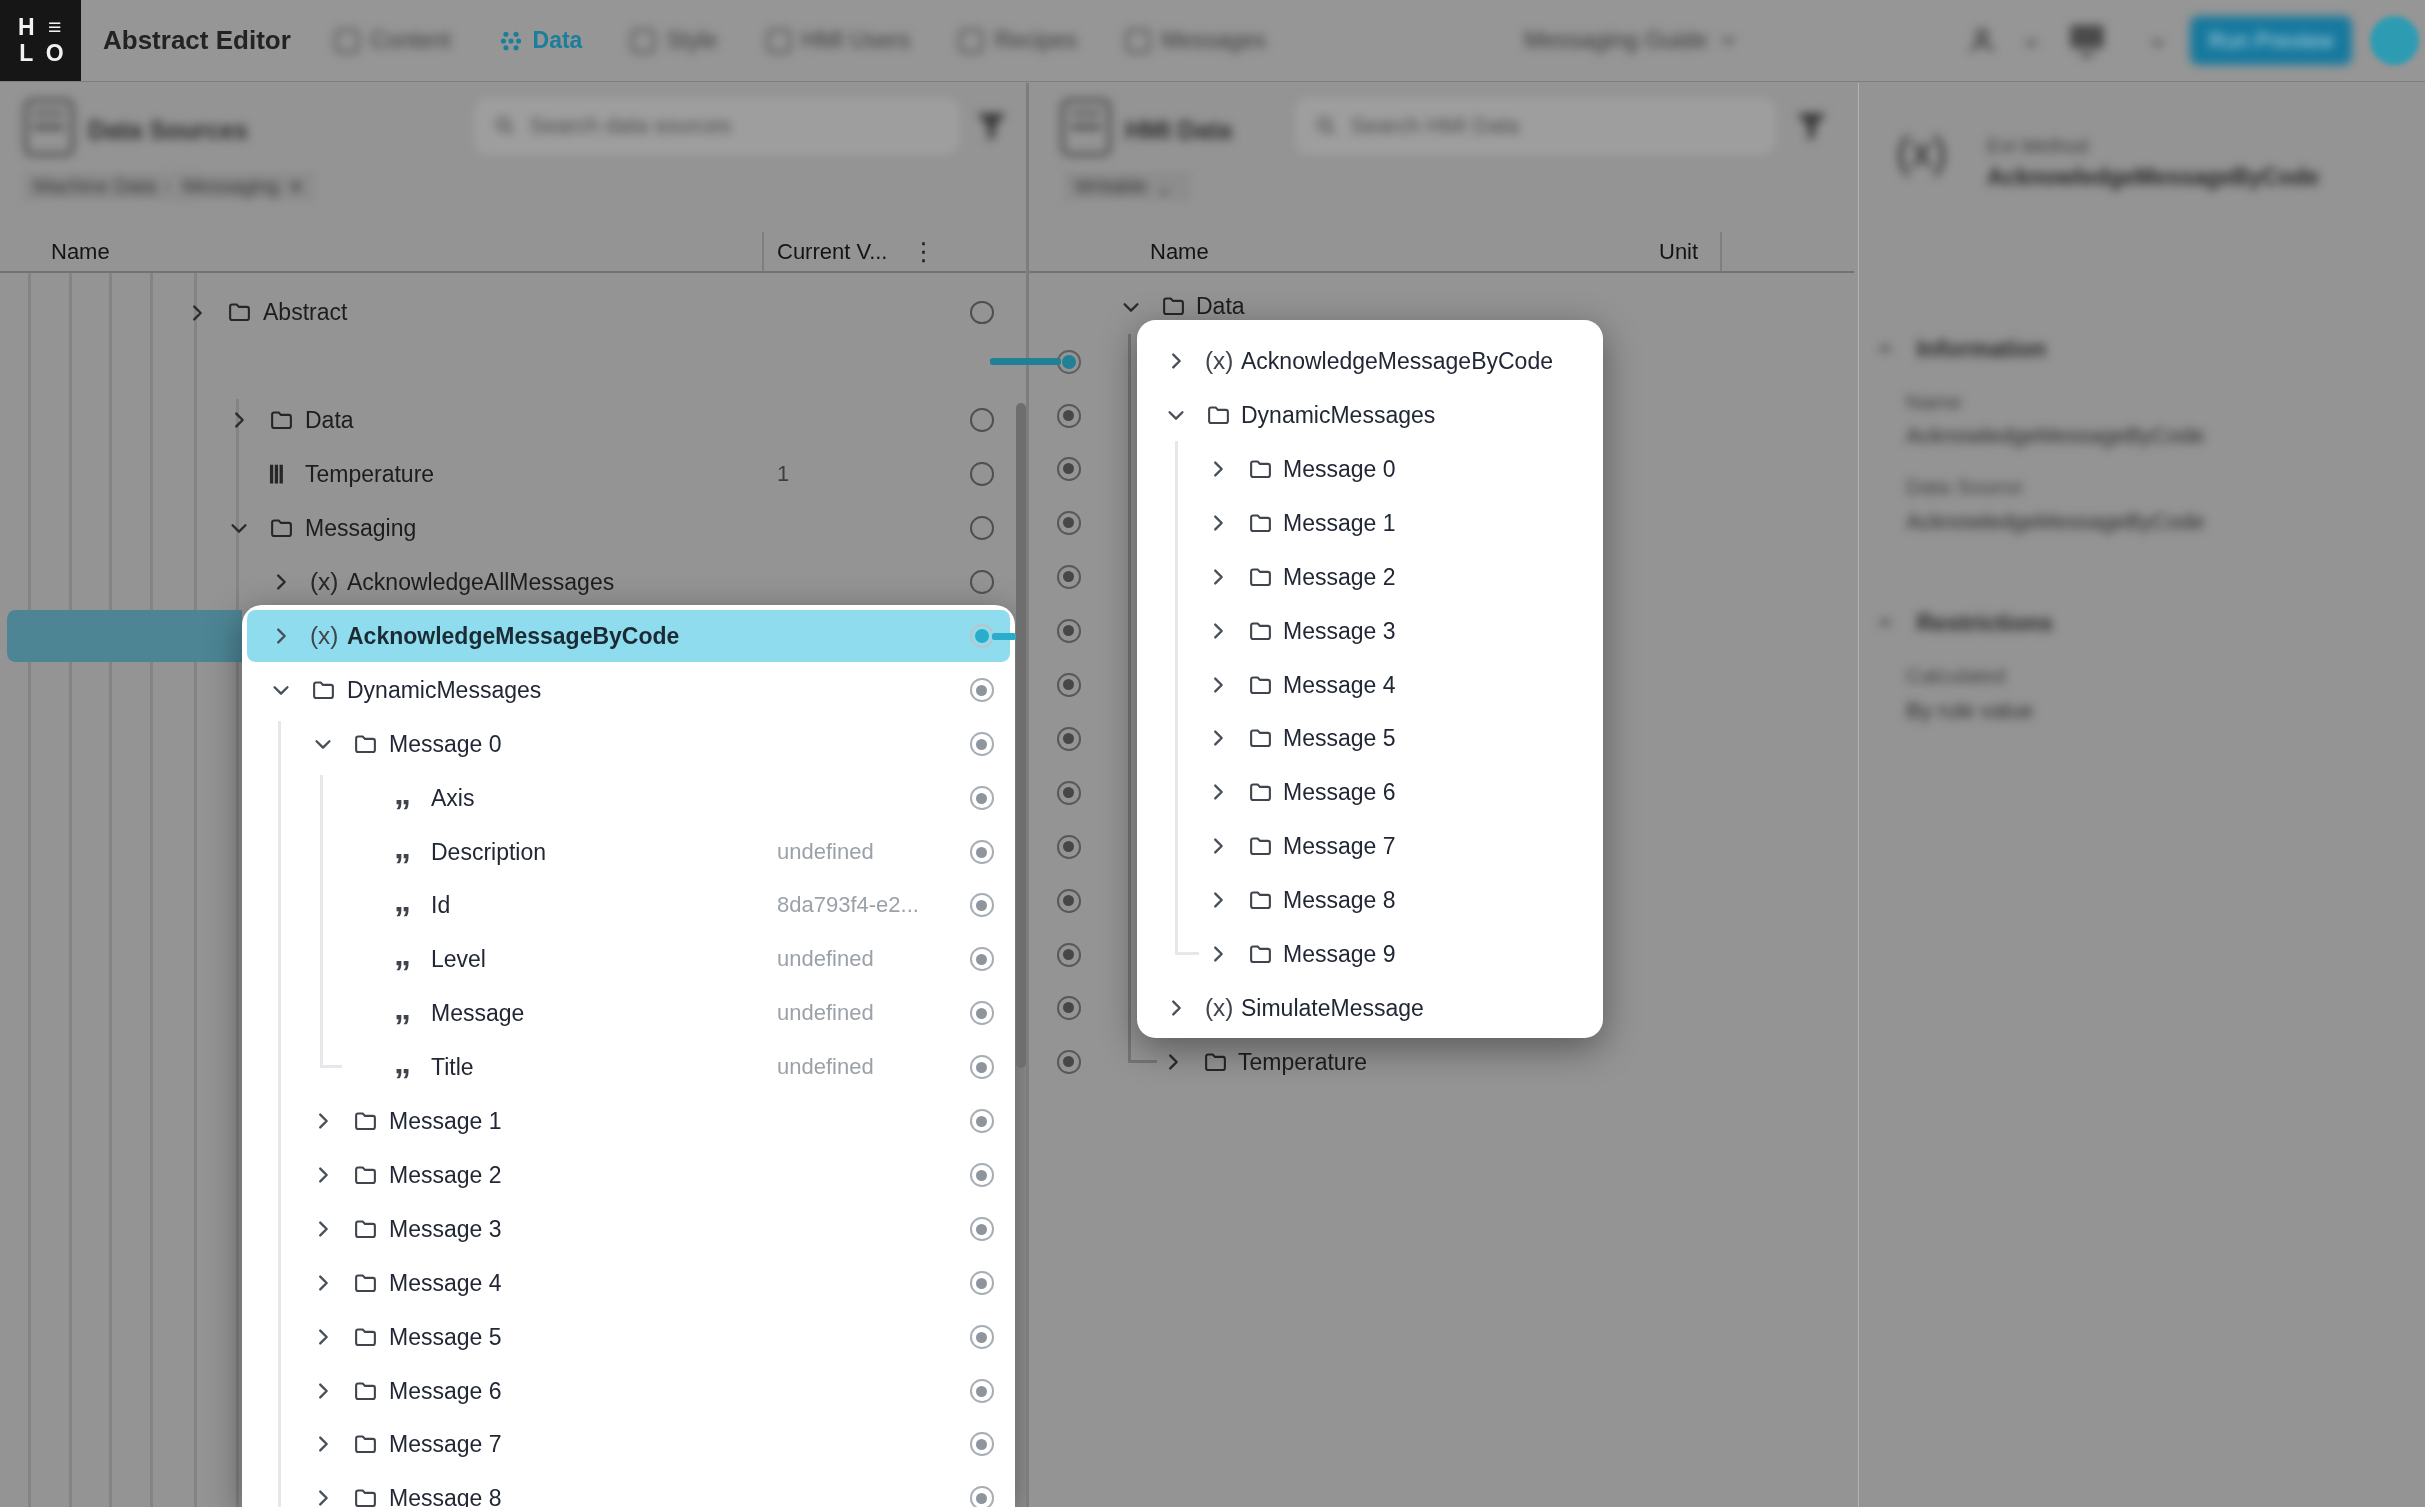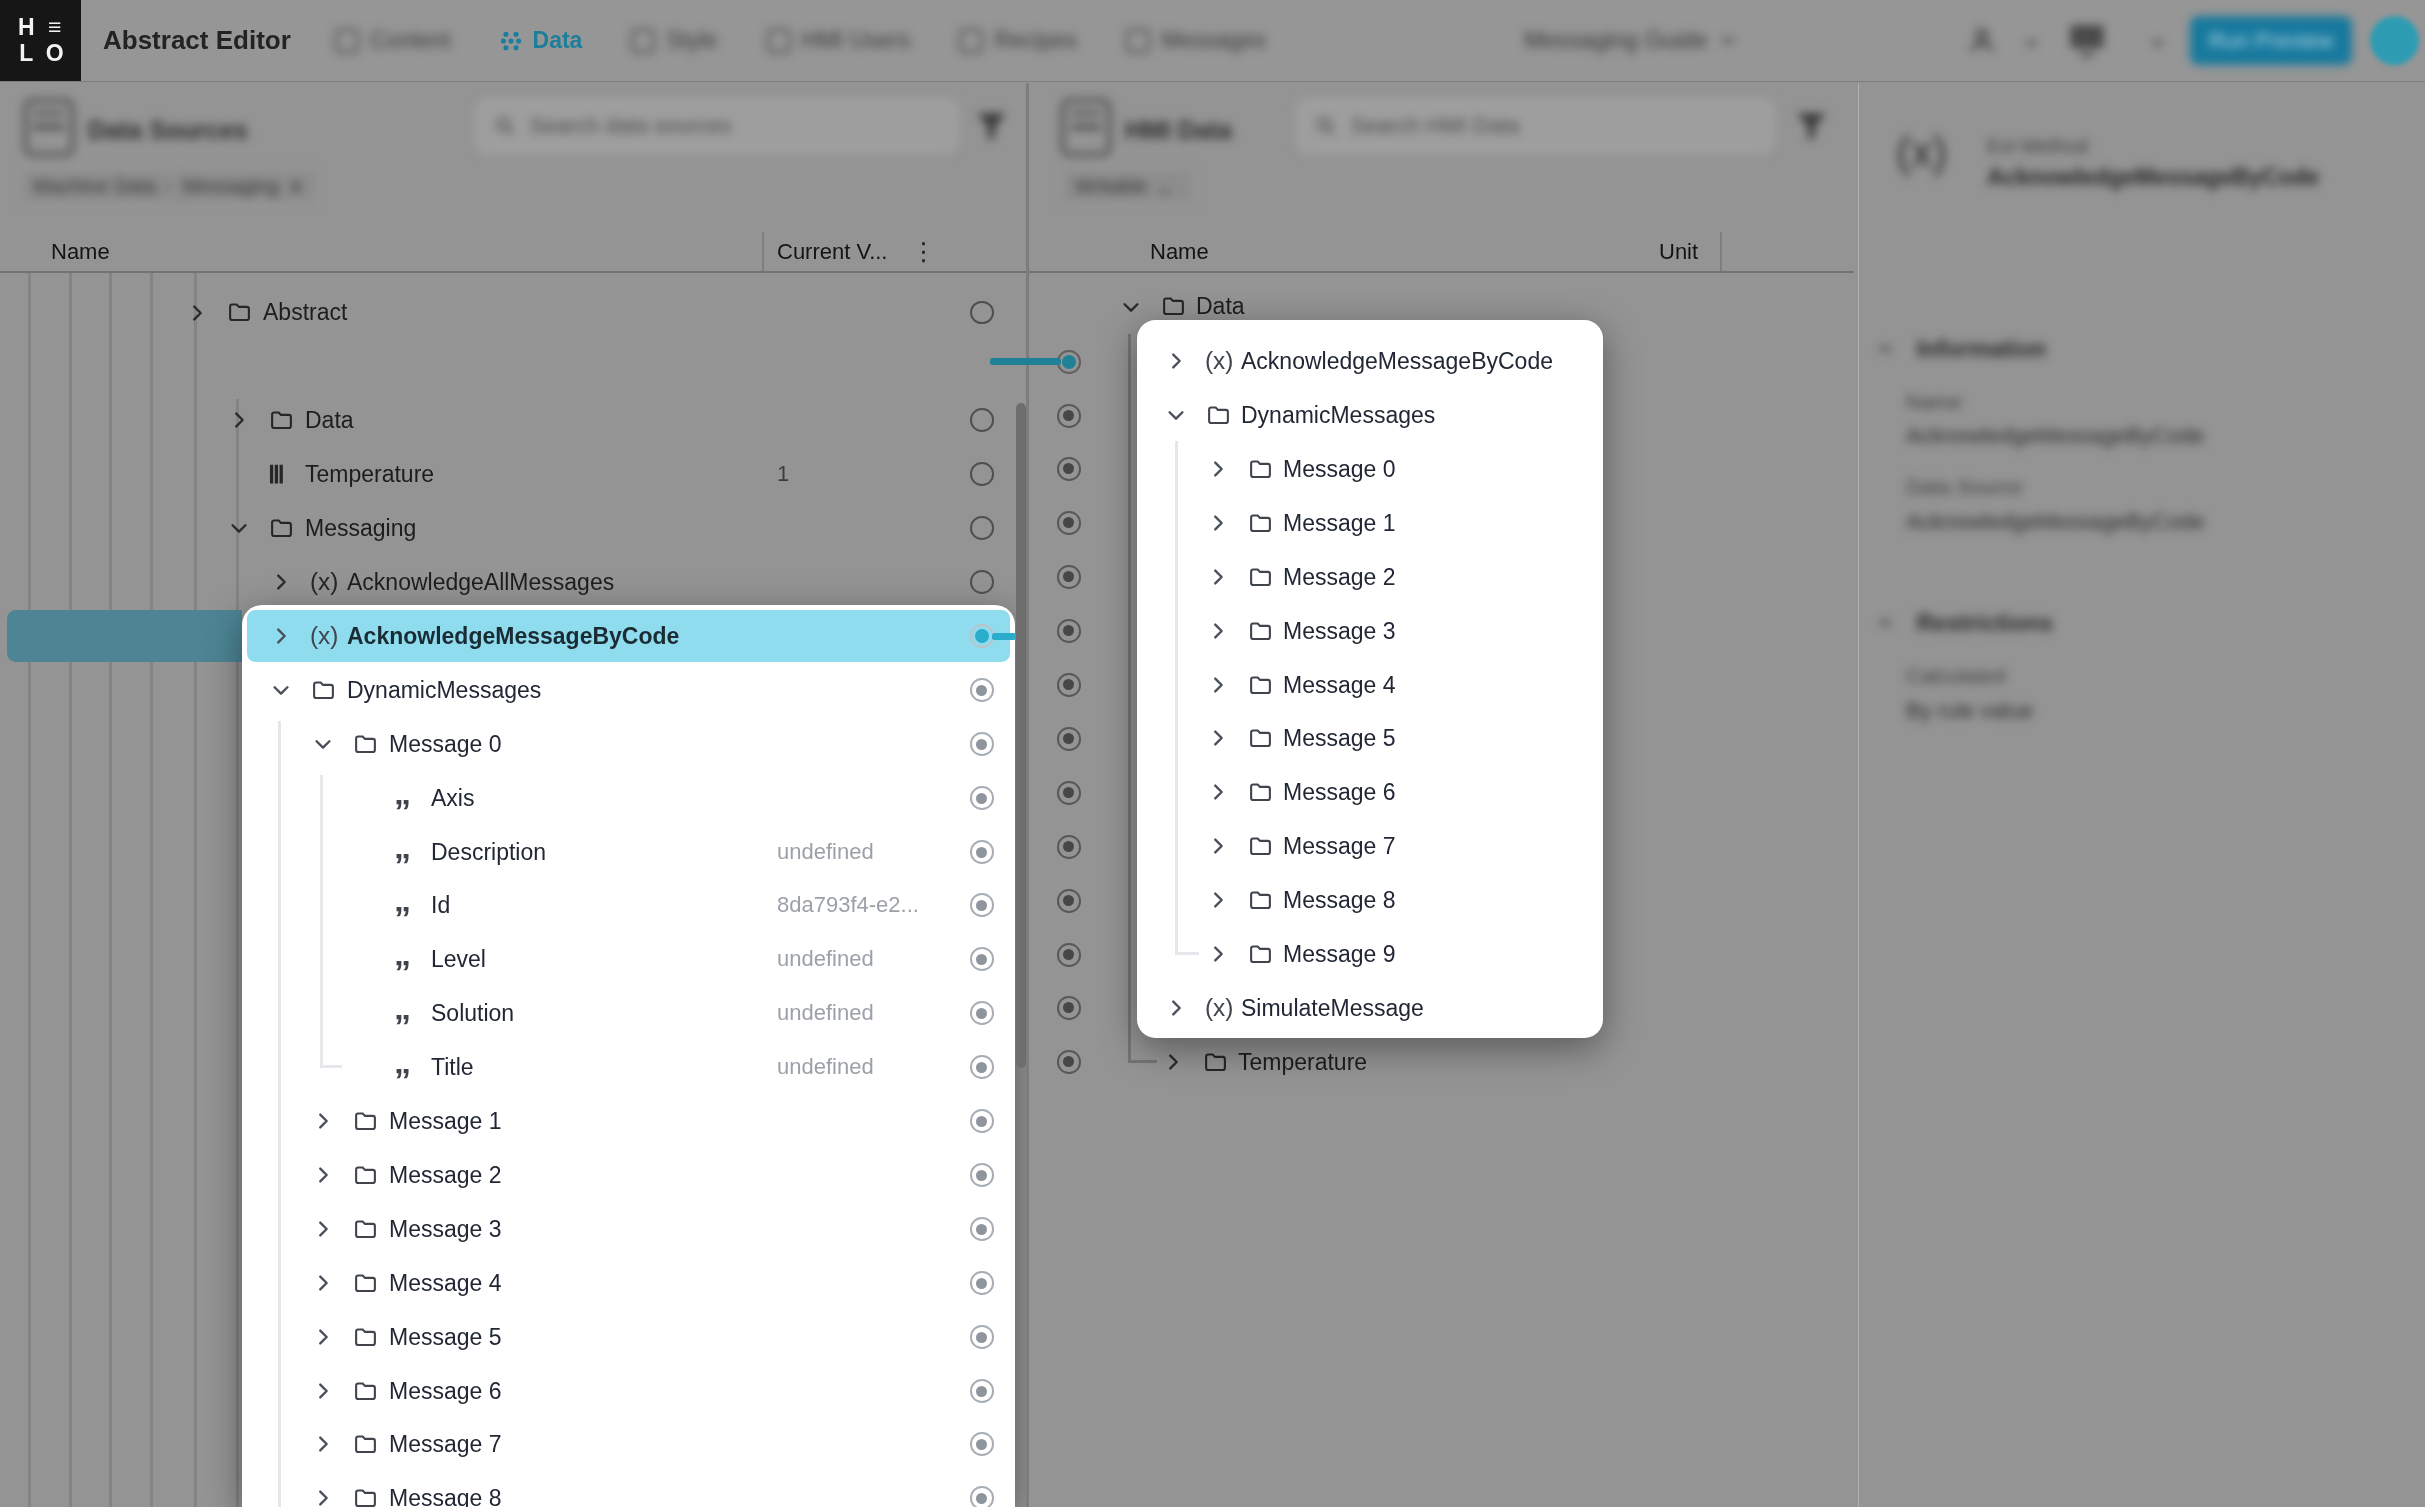--- a/index.html
+++ b/index.html
@@ -319,21 +319,21 @@
       <div class="trow" style="top: 660px; left: 0px; width: 1026px;">
         <div class="cell qicon" style="left: 394px; width: 29px; color: rgb(63, 68, 77);">”</div>
         <div class="cell lbl" style="left: 431px; color: rgb(33, 39, 52);">Level</div>
         <div class="cell val" style="left: 777px; width: 177px; color: rgb(155, 161, 168);">undefined</div>
         <div class="radio" style="left: 970px; top: 14.3px; width: 23.6px; height: 23.6px; border: 2.5px solid rgb(168, 174, 181);">
           <div style="width: 11px; height: 11px; border-radius: 50%; background: rgb(143, 149, 156);"></div>
         </div>
       </div>
       <div class="trow" style="top: 714px; left: 0px; width: 1026px;">
         <div class="cell qicon" style="left: 394px; width: 29px; color: rgb(63, 68, 77);">”</div>
-        <div class="cell lbl" style="left: 431px; color: rgb(33, 39, 52);">Solution</div>
+        <div class="cell lbl" style="left: 431px; color: rgb(33, 39, 52);">Message</div>
         <div class="cell val" style="left: 777px; width: 177px; color: rgb(155, 161, 168);">undefined</div>
         <div class="radio" style="left: 970px; top: 14.3px; width: 23.6px; height: 23.6px; border: 2.5px solid rgb(168, 174, 181);">
           <div style="width: 11px; height: 11px; border-radius: 50%; background: rgb(143, 149, 156);"></div>
         </div>
       </div>
       <div class="trow" style="top: 768px; left: 0px; width: 1026px;">
         <div class="cell qicon" style="left: 394px; width: 29px; color: rgb(63, 68, 77);">”</div>
         <div class="cell lbl" style="left: 431px; color: rgb(33, 39, 52);">Title</div>
         <div class="cell val" style="left: 777px; width: 177px; color: rgb(155, 161, 168);">undefined</div>
         <div class="radio" style="left: 970px; top: 14.3px; width: 23.6px; height: 23.6px; border: 2.5px solid rgb(168, 174, 181);">

